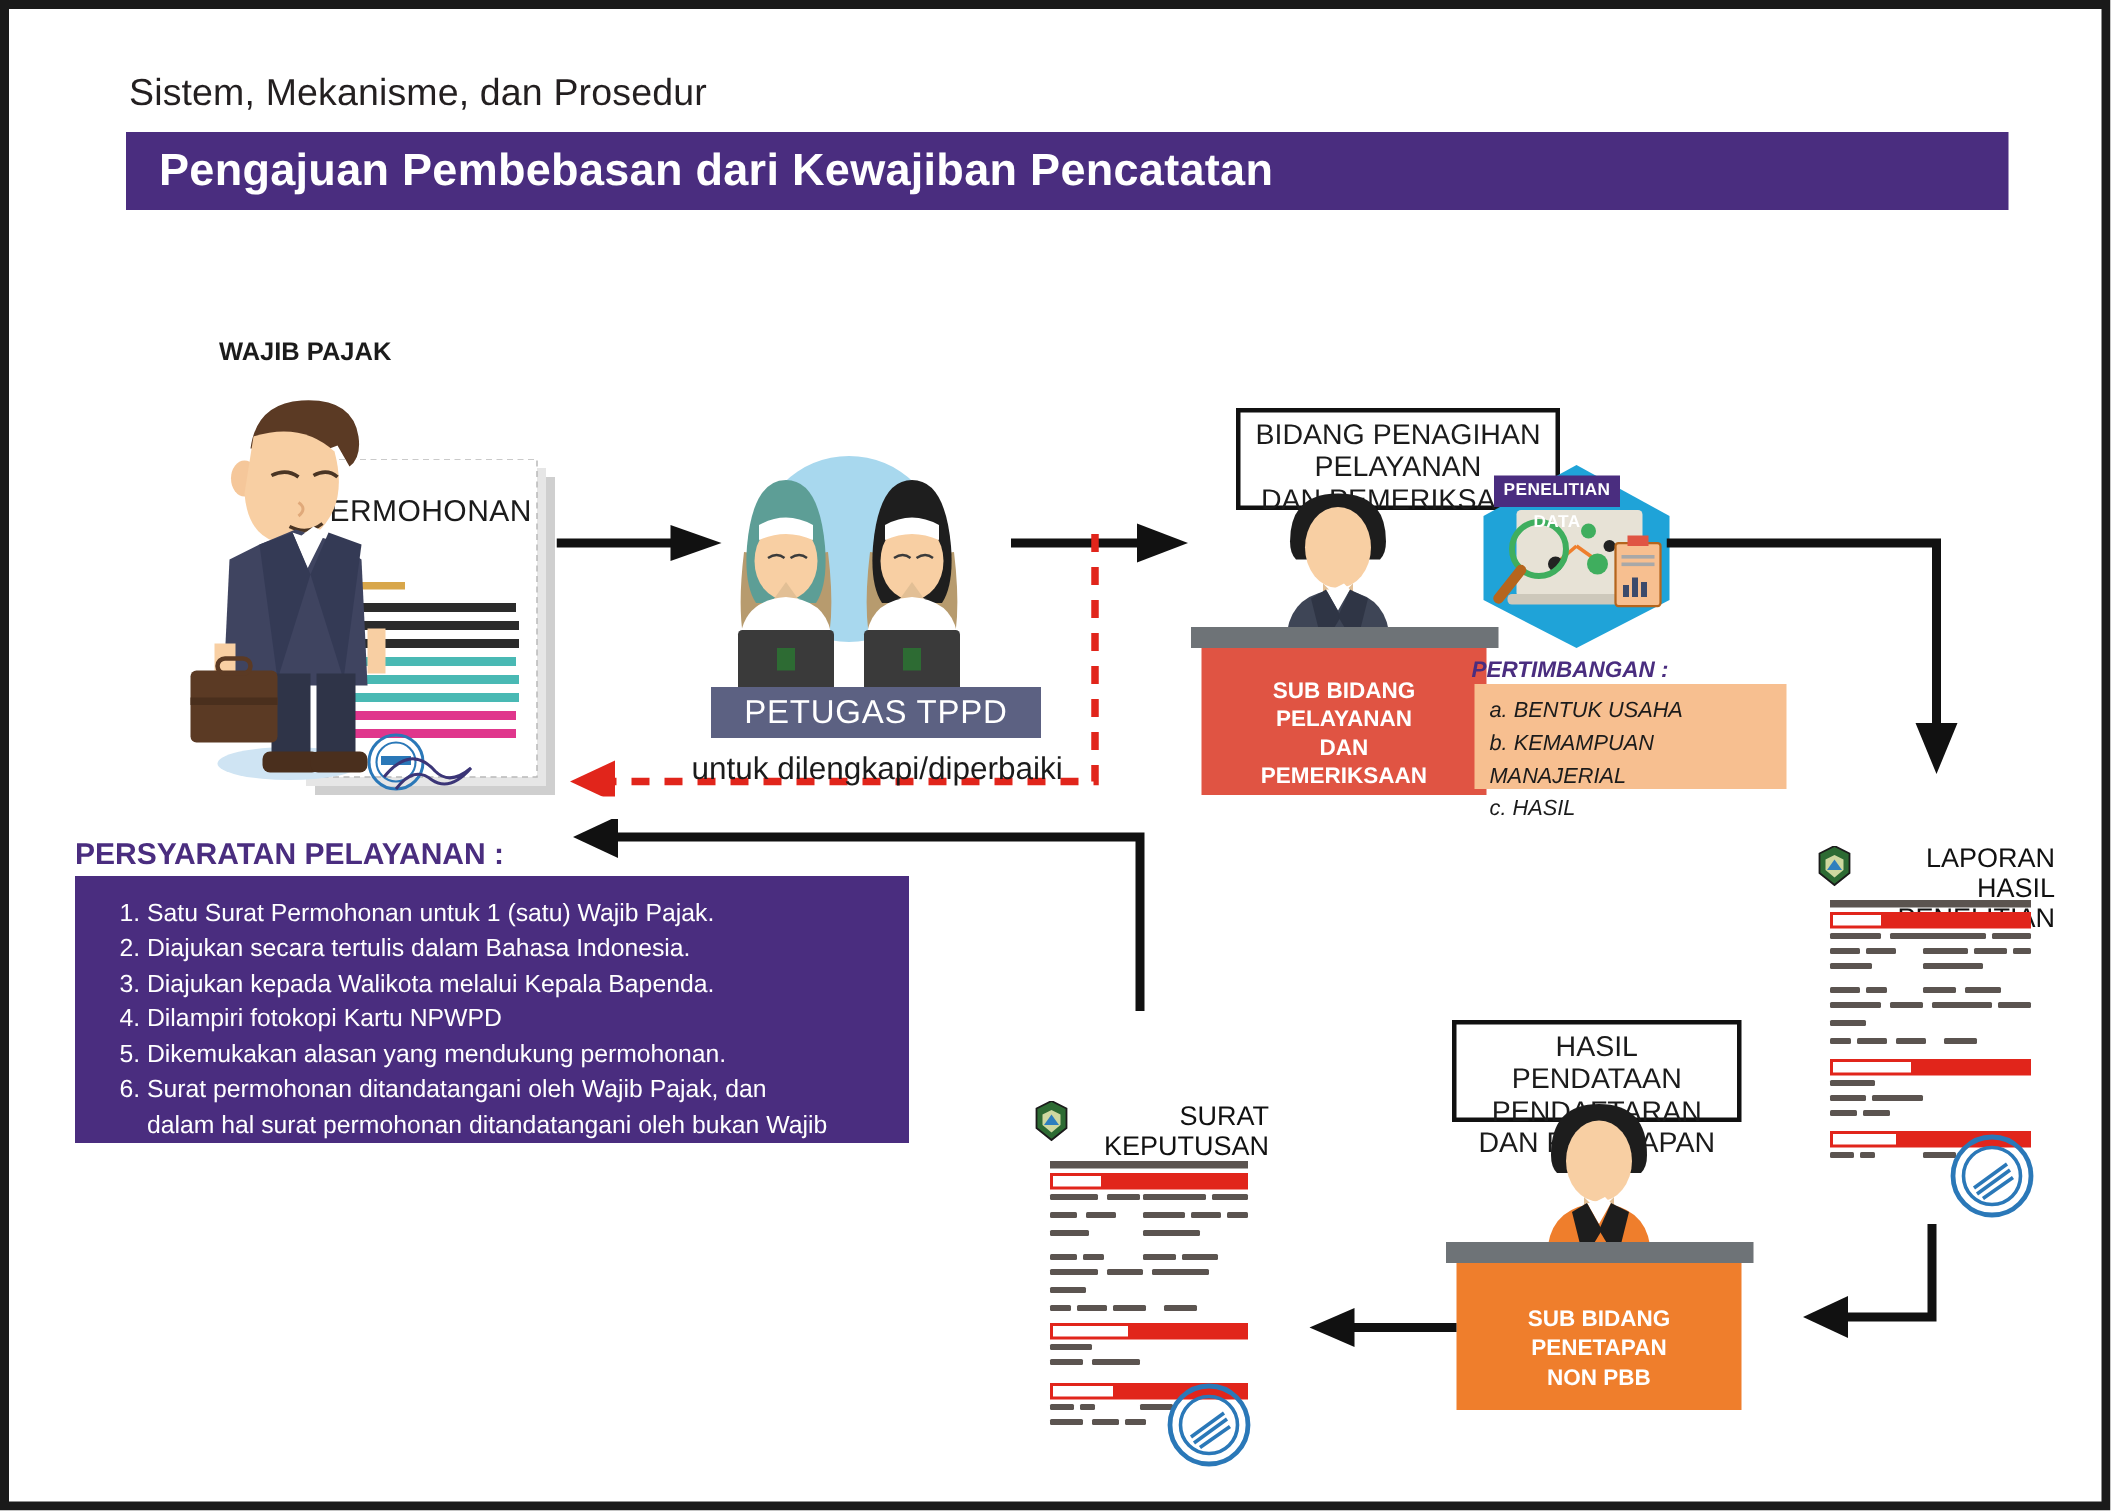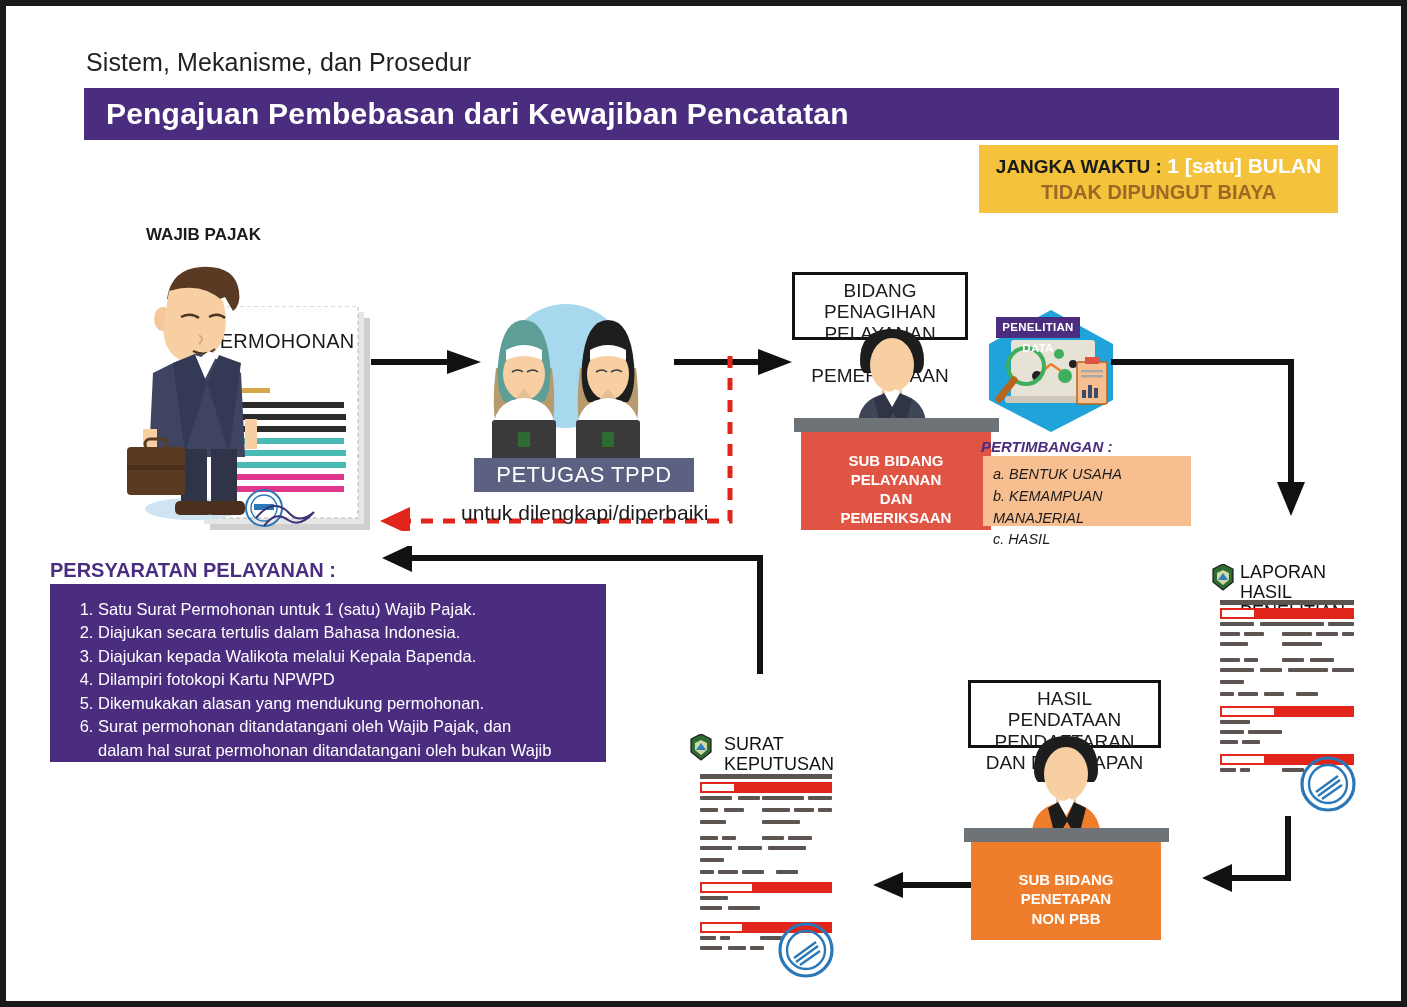--- a/index.html
+++ b/index.html
@@ -82,48 +82,41 @@
 
   
   .pen-chip{
     background:#4a2d7f;color:#fff;font-size:11.5px;font-weight:bold;
     text-align:center;line-height:21px;letter-spacing:.3px;
   }
 
   
   .doc{background:#fff;}
   .doc .dtitle{
-    font-size:18px;color:#111;text-align:left;line-height:1.12;
+    font-size:18px;color:#111;text-align:right;line-height:1.12;
   }
   .lnrow{position:absolute;background:#5b5450;height:4px;border-radius:1px;}
   .redbar{position:absolute;background:#e1251b;height:11px;}
   .redbar .white{position:absolute;left:2px;top:2px;height:7px;background:#fff;}
   .thickline{position:absolute;background:#5b5450;height:5px;}
   .stamp{position:absolute;}
 
   
   .emblem{position:absolute;width:22px;height:27px;}
 </style>
 </head>
 <body>
 
 <div id="root">
 
   <div class="abs titlebar">
     <span>Pengajuan Pembebasan dari Kewajiban Pencatatan</span>
   </div>
   <div class="abs subtitle">Sistem, Mekanisme, dan Prosedur</div>
 
-  <div class="abs jangka">
-    <div class="row1">
-      <span class="lbl">JANGKA WAKTU :</span>
-      <span class="val">1 [satu] BULAN</span>
-    </div>
-    <div class="row2">TIDAK DIPUNGUT BIAYA</div>
-  </div>
 
   <div class="abs caplabel" style="left:140px;top:219px;">WAJIB PAJAK</div>
 
   <svg class="abs" style="left:190px;top:300px;" width="180" height="230">
     <rect x="14" y="12" width="160" height="212" fill="#cfcfcf"></rect>
     <rect x="8" y="6" width="160" height="212" fill="#e6e6e6"></rect>
     <rect x="2" y="0" width="160" height="212" fill="#ffffff" stroke="#b9b9b9" stroke-width="1" stroke-dasharray="4 3"></rect>
     <rect x="28" y="82" width="46" height="5" fill="#d8a64a"></rect>
     <rect x="36" y="96" width="112" height="6" fill="#2b2b2b"></rect>
     <rect x="28" y="108" width="122" height="6" fill="#2b2b2b"></rect>
@@ -208,21 +201,21 @@
     <line x1="0" y1="16" x2="88" y2="16" stroke="#111" stroke-width="6"></line>
     <polygon points="84,3 118,16 84,29" fill="#111"></polygon>
   </svg>
 
   <svg class="abs" style="left:372px;top:350px;" width="370" height="175">
     <path d="M352 0 L352 165 L30 165" fill="none" stroke="#e1251b" stroke-width="5" stroke-dasharray="12 10"></path>
     <polygon points="32,151 2,165 32,179" fill="#e1251b"></polygon>
   </svg>
   <div class="abs tppd-note" style="left:455px;top:495px;">untuk dilengkapi/diperbaiki</div>
 
-  <div class="abs blkbox" style="left:786px;top:266px;width:176px;height:68px;">
+  <div class="abs blkbox" style="left:818px;top:266px;width:216px;height:68px;">
     <div>BIDANG PENAGIHAN</div>
     <div>PELAYANAN</div>
     <div>DAN PEMERIKSAAN</div>
   </div>
 
   <svg class="abs" style="left:826px;top:315px;" width="120" height="105">
     <path d="M28 40 q0 -32 32 -32 q32 0 32 32 q0 8 -4 12 l-56 0 q-4 -4 -4 -12 z" fill="#1d1d1d"></path>
     <ellipse cx="60" cy="44" rx="22" ry="27" fill="#f8cfa3"></ellipse>
     <path d="M50 68 l10 10 l10 -10 l0 16 l-20 0 z" fill="#e2bf95"></path>
     <path d="M26 100 q4 -26 34 -28 q30 2 34 28 l0 10 l-68 0 z" fill="#3e4556"></path>

